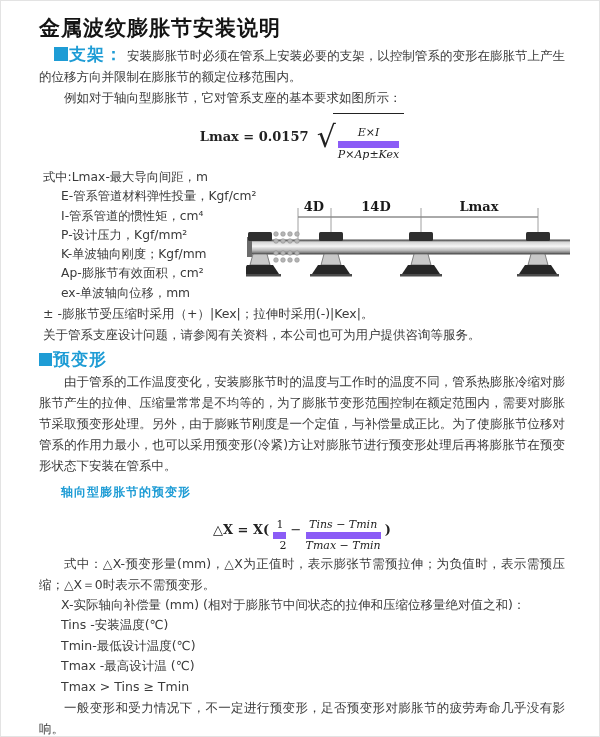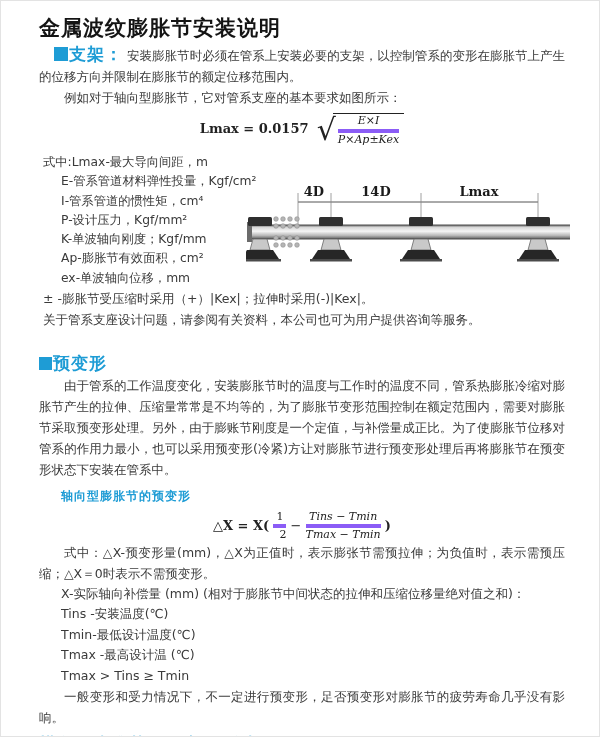--- a/index.html
+++ b/index.html
@@ -15,36 +15,36 @@
   }
   .p{font-size:12.5px;line-height:21px;text-align:justify;margin:0;}
   .indent{text-indent:2em;}
   .sec1-head{margin-top:1px;text-indent:15px;}
   .sq{
     display:inline-block;width:14px;height:14px;background:#1e9cd5;
     vertical-align:-1px;margin-right:1px;
   }
   .sq.small{width:13px;height:13px;}
   .sec-label{color:#1e9cd5;font-size:17px;font-weight:bold;letter-spacing:1px;}
-  .sec2-head{margin-top:23px;text-indent:0;}
+  .sec2-head{margin-top:4px;text-indent:0;}
   .sub-head{
     color:#1e9cd5;font-size:12px;font-weight:bold;letter-spacing:1px;
     line-height:20px;margin:6px 0 0 22px;
   }
   .sub-head.flush{margin-left:0;font-size:17px;line-height:24px;margin-top:4px;}
   
   .formula{
     text-align:center;font-family:"DejaVu Serif","Liberation Serif",serif;
     font-size:13px;color:#222;
   }
   .formula1{margin:5px 0 4px 0;}
   .formula2{margin:5px 0 0 0;}
   .f-lhs{font-weight:bold;}
   .frac{display:inline-block;vertical-align:middle;text-align:center;font-size:11px;line-height:1.15;}
-  .frac .num{display:block;border-bottom:4px solid #8b5cf6;padding:0 3px 1px;}
+  .frac .num{display:block;border-bottom:7px solid #8b5cf6;padding:12px 3px 1px;}
   .frac .den{display:block;padding-top:1px;text-align:right;}
   .ital{font-style:italic;}
   .sqrt{display:inline-flex;align-items:center;margin-left:4px;vertical-align:middle;}
   .sqrt-sign{font-size:30px;font-weight:400;line-height:1;margin-right:-3px;color:#222;}
   .radicand{border-top:1.4px solid #222;padding:1px 5px 0 5px;}
   
   .defs-wrap{position:relative;margin-top:7px;}
   .def-line{font-size:12.3px;line-height:19.2px;padding-left:22px;}
   .def-line.first,.def-line.pm{padding-left:4px;}
   .note-line{font-size:12.5px;line-height:21px;padding-left:4px;}

